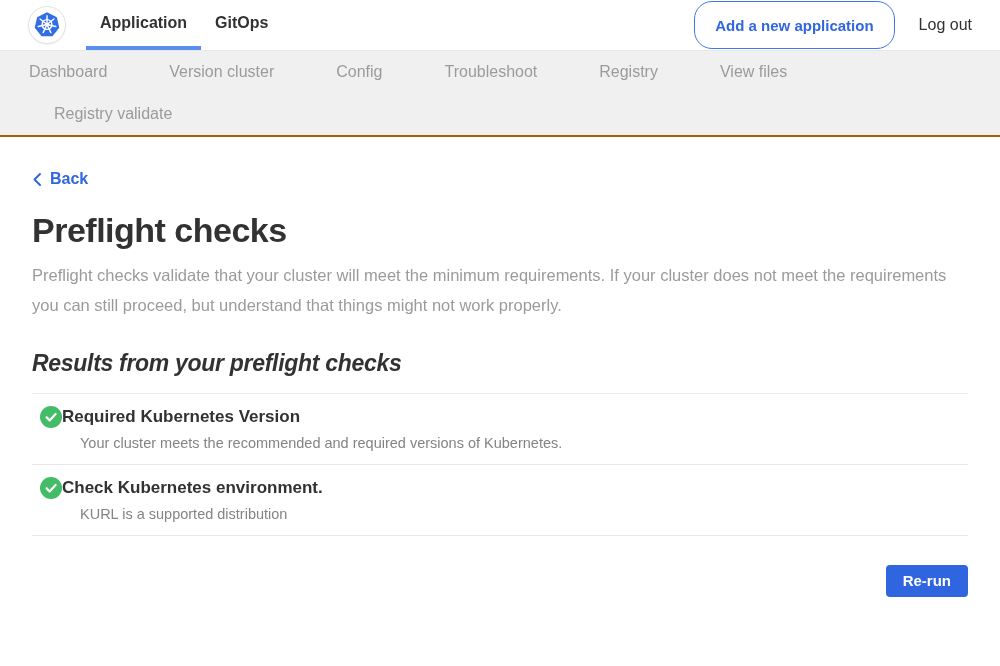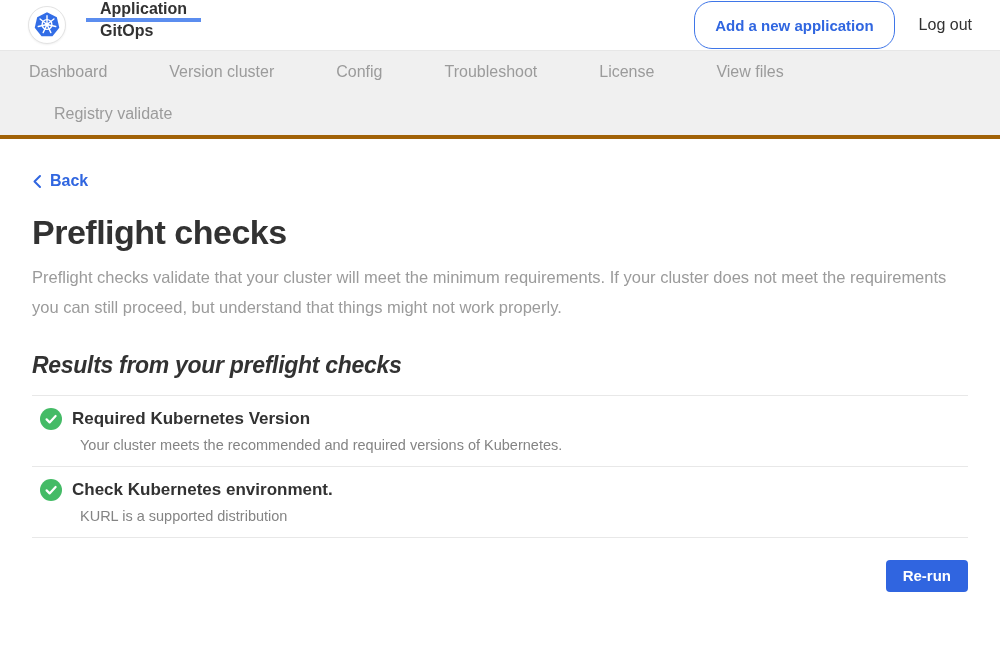--- a/index.html
+++ b/index.html
@@ -14,41 +14,41 @@
   .navbar {
     height: 51px; background: #fff; display: flex; align-items: stretch;
     padding-left: 28px; border-bottom: 1px solid #e7e7e7;
   }
   .logo {
     align-self: center; width: 38px; height: 38px; border-radius: 50%;
     background: #fff; border: 1px solid #e3e3e3;
     display: flex; align-items: center; justify-content: center;
     box-shadow: 0 1px 2px rgba(0,0,0,.06); cursor: pointer;
   }
-  .tabs { display: flex; margin-left: 20px; flex-direction: column; }
+  .tabs { display: flex; margin-left: 20px; }
   .tab {
     display: flex; align-items: center; padding: 0 14px;
     font-size: 16px; font-weight: 700; color: #323232;
     border-bottom: 4px solid transparent; cursor: pointer;
   }
   .tab.active { border-bottom-color: #5b8def; }
   .nav-right {
     margin-left: auto; display: flex; align-items: center;
     gap: 24px; padding-right: 28px;
   }
   .add-app-btn {
     background: #fff; color: #3066e0; border: 1px solid #3f76e8;
     border-radius: 18px; height: 48px; padding: 0 20px;
     font-family: inherit; font-size: 15px; font-weight: 700; cursor: pointer;
   }
   .logout { font-size: 16px; color: #323232; cursor: pointer; }
 
   
   .subnav {
-    background: #f0f0f0; border-bottom: 4px solid #a16207;
+    background: #f0f0f0; border-bottom: 2px solid #a16207;
     display: flex; flex-wrap: wrap; padding: 0 0 0 29px;
   }
   .subnav-item {
     font-size: 16px; color: #9b9b9b; line-height: 42px;
     margin-right: 62px; cursor: pointer; white-space: nowrap;
   }
   .subnav-item:nth-child(7) { margin-left: 25px; }
 
   
   .content { padding: 33px 32px 0 32px; }
@@ -63,27 +63,27 @@
   }
   .desc {
     font-size: 16.5px; line-height: 30px; color: #9b9b9b; max-width: 936px;
   }
   h2 {
     font-size: 23px; font-weight: 700; letter-spacing: -0.3px;
     color: #323232; margin: 30px 0 16px; font-style: italic;
   }
   .checks { border-bottom: 1px solid #e8e8e8; }
   .check-row { border-top: 1px solid #e8e8e8; padding: 12px 0 11px 8px; }
-  .check-head { display: flex; gap: 10px; }
+  .check-head { display: flex; }
   .check-icon { width: 22px; height: 22px; flex: 0 0 22px; display: inline-flex; }
   .check-title { font-size: 17px; font-weight: 700; color: #323232; line-height: 22px; }
   .check-detail {
     margin: 5px 0 0 40px; font-size: 14.5px; line-height: 20px; color: #848484;
   }
-  .footer-row { display: flex; justify-content: flex-end; margin-top: 22px; }
+  .footer-row { display: flex; justify-content: flex-end; margin-top: 29px; }
   .rerun {
     background: #3065e0; color: #fff; border: none; border-radius: 4px;
     height: 32px; padding: 0 17px; font-family: inherit;
     font-size: 15px; font-weight: 700; cursor: pointer;
   }
 </style>
 </head>
 <body>
 
 <header class="navbar">
@@ -115,21 +115,21 @@
     <button class="add-app-btn">Add a new application</button>
     <span class="logout">Log out</span>
   </div>
 </header>
 
 <nav class="subnav">
   <div class="subnav-item">Dashboard</div>
   <div class="subnav-item">Version cluster</div>
   <div class="subnav-item">Config</div>
   <div class="subnav-item">Troubleshoot</div>
-  <div class="subnav-item">License</div>
+  <div class="subnav-item">Registry</div>
   <div class="subnav-item">View files</div>
   <div class="subnav-item">Registry validate</div>
 </nav>
 
 <main class="content">
   <a class="back">
     <svg width="10" height="15" viewBox="0 0 10 15">
       <polyline points="8,2 2.5,7.5 8,13" fill="none" stroke="#3066e0" stroke-width="2" stroke-linecap="round" stroke-linejoin="round"></polyline>
     </svg>
     <span>Back</span>

